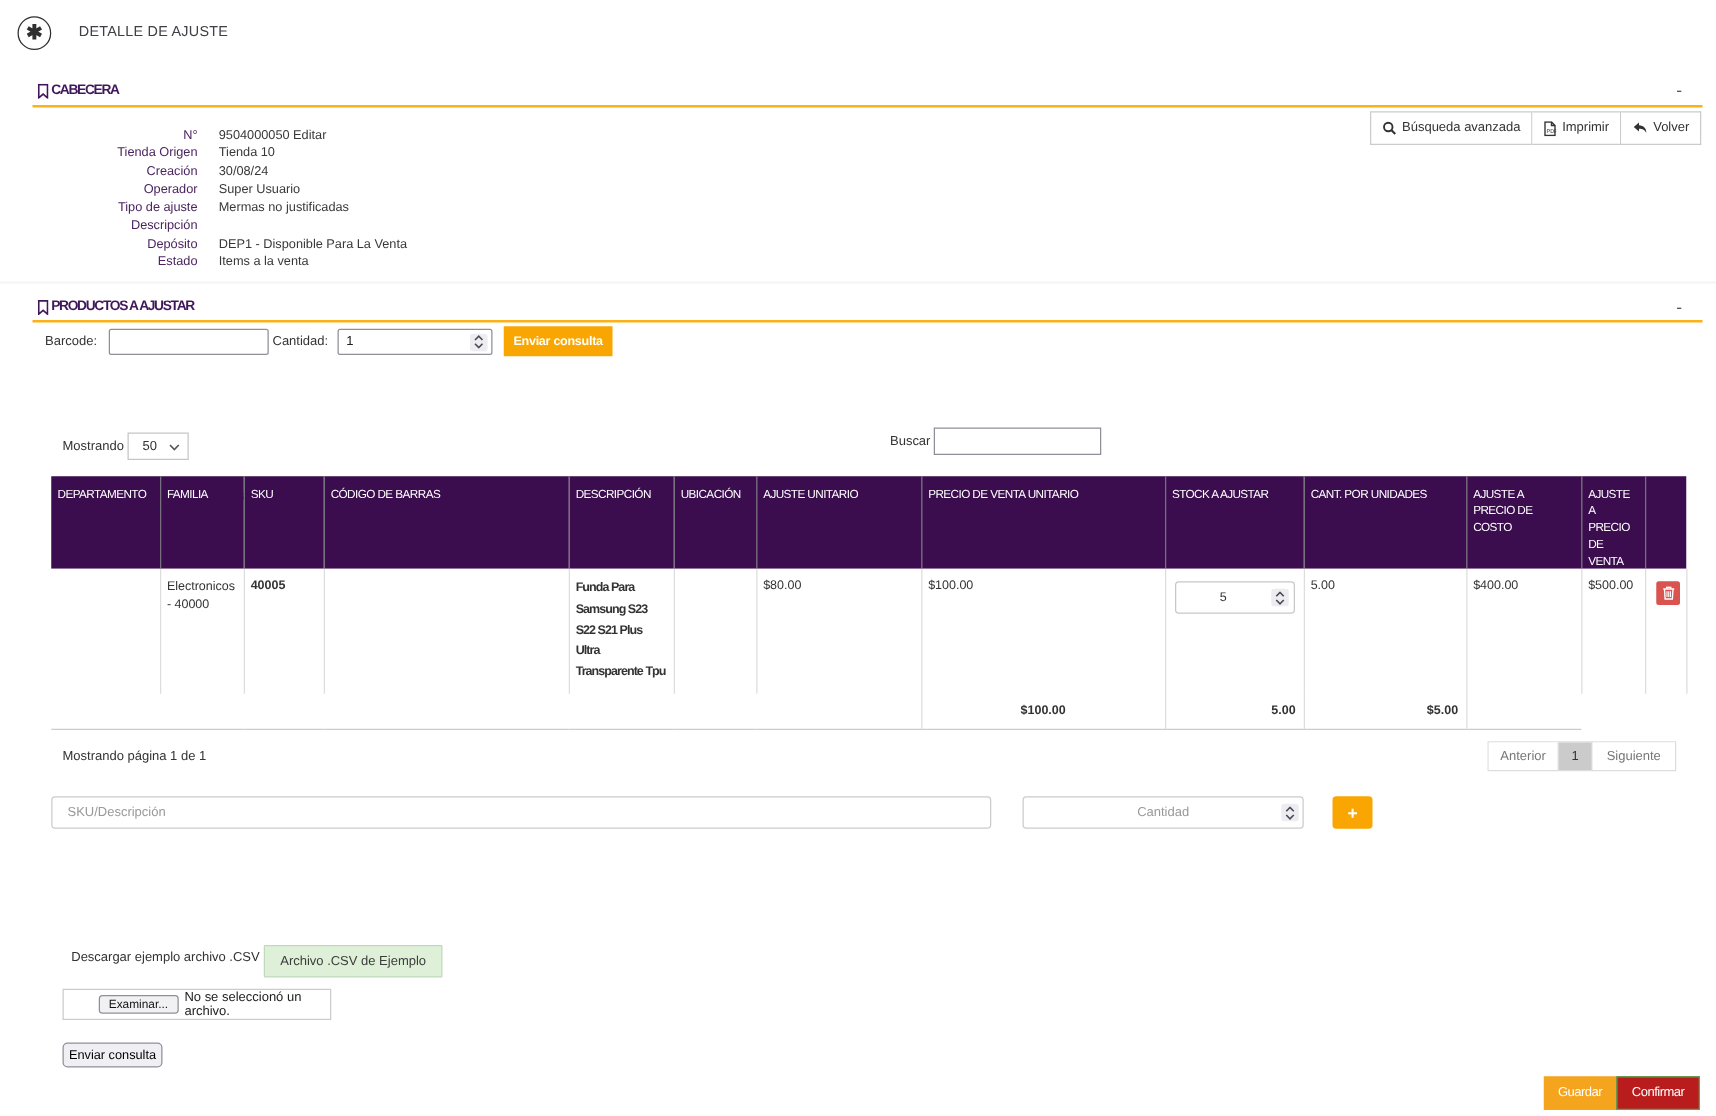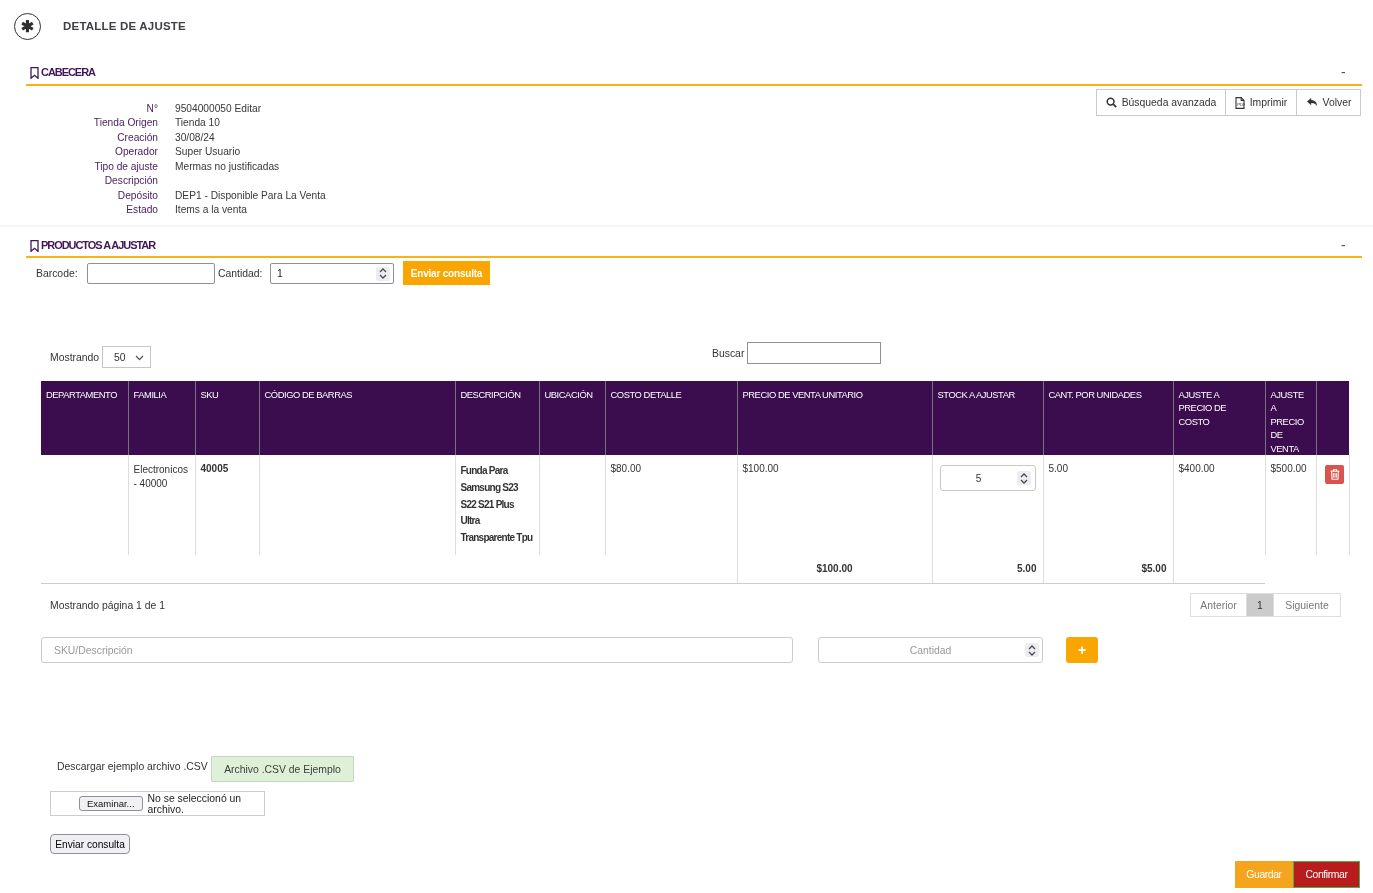--- a/index.html
+++ b/index.html
@@ -3,21 +3,21 @@
 <meta charset="utf-8">
 <style>
   * { margin:0; padding:0; box-sizing:border-box; }
   html,body { background:#fff; }
   body { font-family:"Liberation Sans", sans-serif; }
   #app { position:relative; width:1373px; height:893px; background:#fff; overflow:hidden; }
 
   
   .logo { position:absolute; left:14px; top:13px; width:27px; height:27px; border:1.5px solid #2f2f2f; border-radius:50%; display:flex; align-items:center; justify-content:center; }
   .logo span { font-size:16px; font-weight:bold; color:#2f2f2f; line-height:1; margin-top:1px; }
-  .page-title { position:absolute; left:63px; top:20px; font-size:11.5px; font-weight:bold; letter-spacing:0.2px; color:#3f4045;text-align:right; }
+  .page-title { position:absolute; left:63px; top:20px; font-size:11.5px; font-weight:normal; letter-spacing:0.2px; color:#3f4045;text-align:right; }
 
   
   .sec-head { position:absolute; left:0; width:1373px; }
   .sec-head .bk { position:absolute; left:30px; top:1px; }
   .sec-head .t { position:absolute; left:41px; top:0; font-size:11px; font-weight:bold; letter-spacing:-1.05px; color:#41175b; }
   .sec-head .minus { position:absolute; left:1341px; top:0px; font-size:14px; line-height:13px; color:#555; cursor:pointer; }
   .sec-rule { position:absolute; left:26px; width:1336px; height:1.6px; background:#fbb117; }
 
   
   .fields { position:absolute; left:26px; top:101px; }
@@ -228,21 +228,21 @@
         <col style="width:33px">
     </colgroup>
     <thead>
       <tr>
         <th>DEPARTAMENTO</th>
         <th>FAMILIA</th>
         <th>SKU</th>
         <th>CÓDIGO DE BARRAS</th>
         <th>DESCRIPCIÓN</th>
         <th>UBICACIÓN</th>
-        <th>COSTO DETALLE</th>
+        <th>AJUSTE UNITARIO</th>
         <th>PRECIO DE VENTA UNITARIO</th>
         <th>STOCK A AJUSTAR</th>
         <th>CANT. POR UNIDADES</th>
         <th>AJUSTE A
 PRECIO DE
 COSTO</th>
         <th>AJUSTE
 A
 PRECIO
 DE

